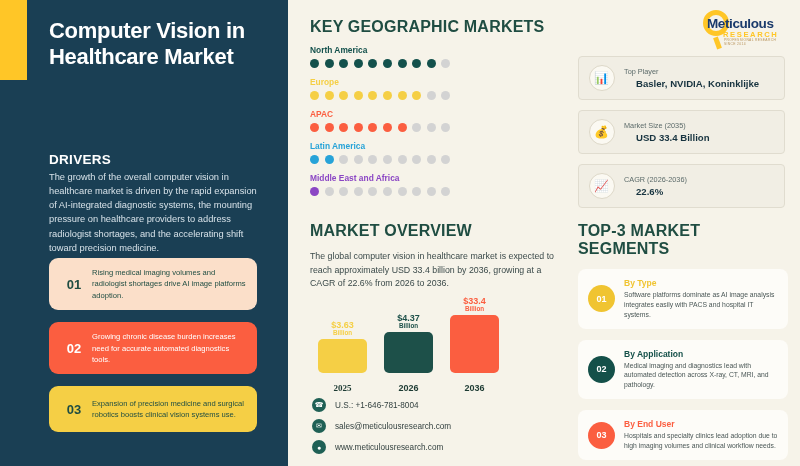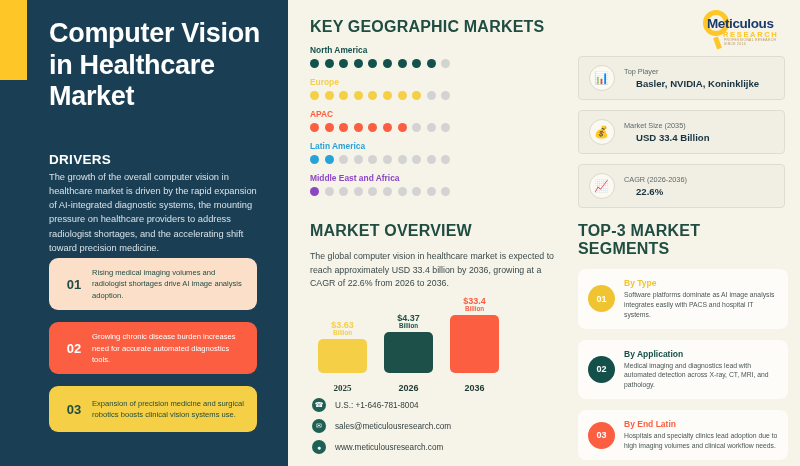--- a/index.html
+++ b/index.html
@@ -13,21 +13,21 @@
   .left-panel {
     position:absolute; left:0; top:0; width:288px; height:466px;
     background:#1a3f54;
   }
   .accent-bar {
     position:absolute; left:0; top:0; width:27px; height:80px;
     background:#ffc627;
   }
   .main-title {
     position:absolute; left:49px; top:18px; width:215px;
-    font-size:27px; font-weight:bold; line-height:1.17;
+    font-size:22px; font-weight:bold; line-height:1.17;
     color:#ffffff; letter-spacing:-0.3px;
   }
   .drivers-head {
     position:absolute; left:49px; top:152px;
     font-size:13.5px; font-weight:bold; color:#ffffff;
     letter-spacing:0.3px;
   }
   .drivers-body {
     position:absolute; left:49px; top:170px; width:218px;
     font-size:9.3px; line-height:1.52; color:#d6e1e8;
@@ -134,21 +134,21 @@
 <body>
 
 <div class="left-panel">
   <div class="accent-bar"></div>
   <div class="main-title">Computer Vision in Healthcare Market</div>
   <div class="drivers-head">DRIVERS</div>
   <div class="drivers-body">The growth of the overall computer vision in healthcare market is driven by the rapid expansion of AI-integrated diagnostic systems, the mounting pressure on healthcare providers to address radiologist shortages, and the accelerating shift toward precision medicine.</div>
   <div class="driver-cards" id="driver-cards">
       <div class="driver-card" style="background: rgb(251, 223, 201);">
         <div class="driver-num" style="color:#1f4d42">01</div>
-        <div class="driver-txt" style="color:#1f4d42">Rising medical imaging volumes and radiologist shortages drive AI image analysis adoption.</div>
+        <div class="driver-txt" style="color:#1f4d42">Rising medical imaging volumes and radiologist shortages drive AI image platforms adoption.</div>
       </div>
       <div class="driver-card" style="background: rgb(251, 94, 64);">
         <div class="driver-num" style="color:#ffffff">02</div>
         <div class="driver-txt" style="color:#ffffff">Growing chronic disease burden increases need for accurate automated diagnostics tools.</div>
       </div>
       <div class="driver-card" style="background: rgb(245, 207, 69);">
         <div class="driver-num" style="color:#1f4d42">03</div>
         <div class="driver-txt" style="color:#1f4d42">Expansion of precision medicine and surgical robotics boosts clinical vision systems use.</div>
       </div>
     </div>
@@ -316,18 +316,18 @@
       <div class="seg-card">
         <div class="seg-num" style="background:#145049">02</div>
         <div>
           <div class="seg-title" style="color:#145049">By Application</div>
           <div class="seg-desc">Medical imaging and diagnostics lead with automated detection across X-ray, CT, MRI, and pathology.</div>
         </div>
       </div>
       <div class="seg-card">
         <div class="seg-num" style="background:#fb5e40">03</div>
         <div>
-          <div class="seg-title" style="color:#fb5e40">By End Latin</div>
+          <div class="seg-title" style="color:#fb5e40">By End User</div>
           <div class="seg-desc">Hospitals and specialty clinics lead adoption due to high imaging volumes and clinical workflow needs.</div>
         </div>
       </div>
     </div>
 </div>
 
 </body></html>

